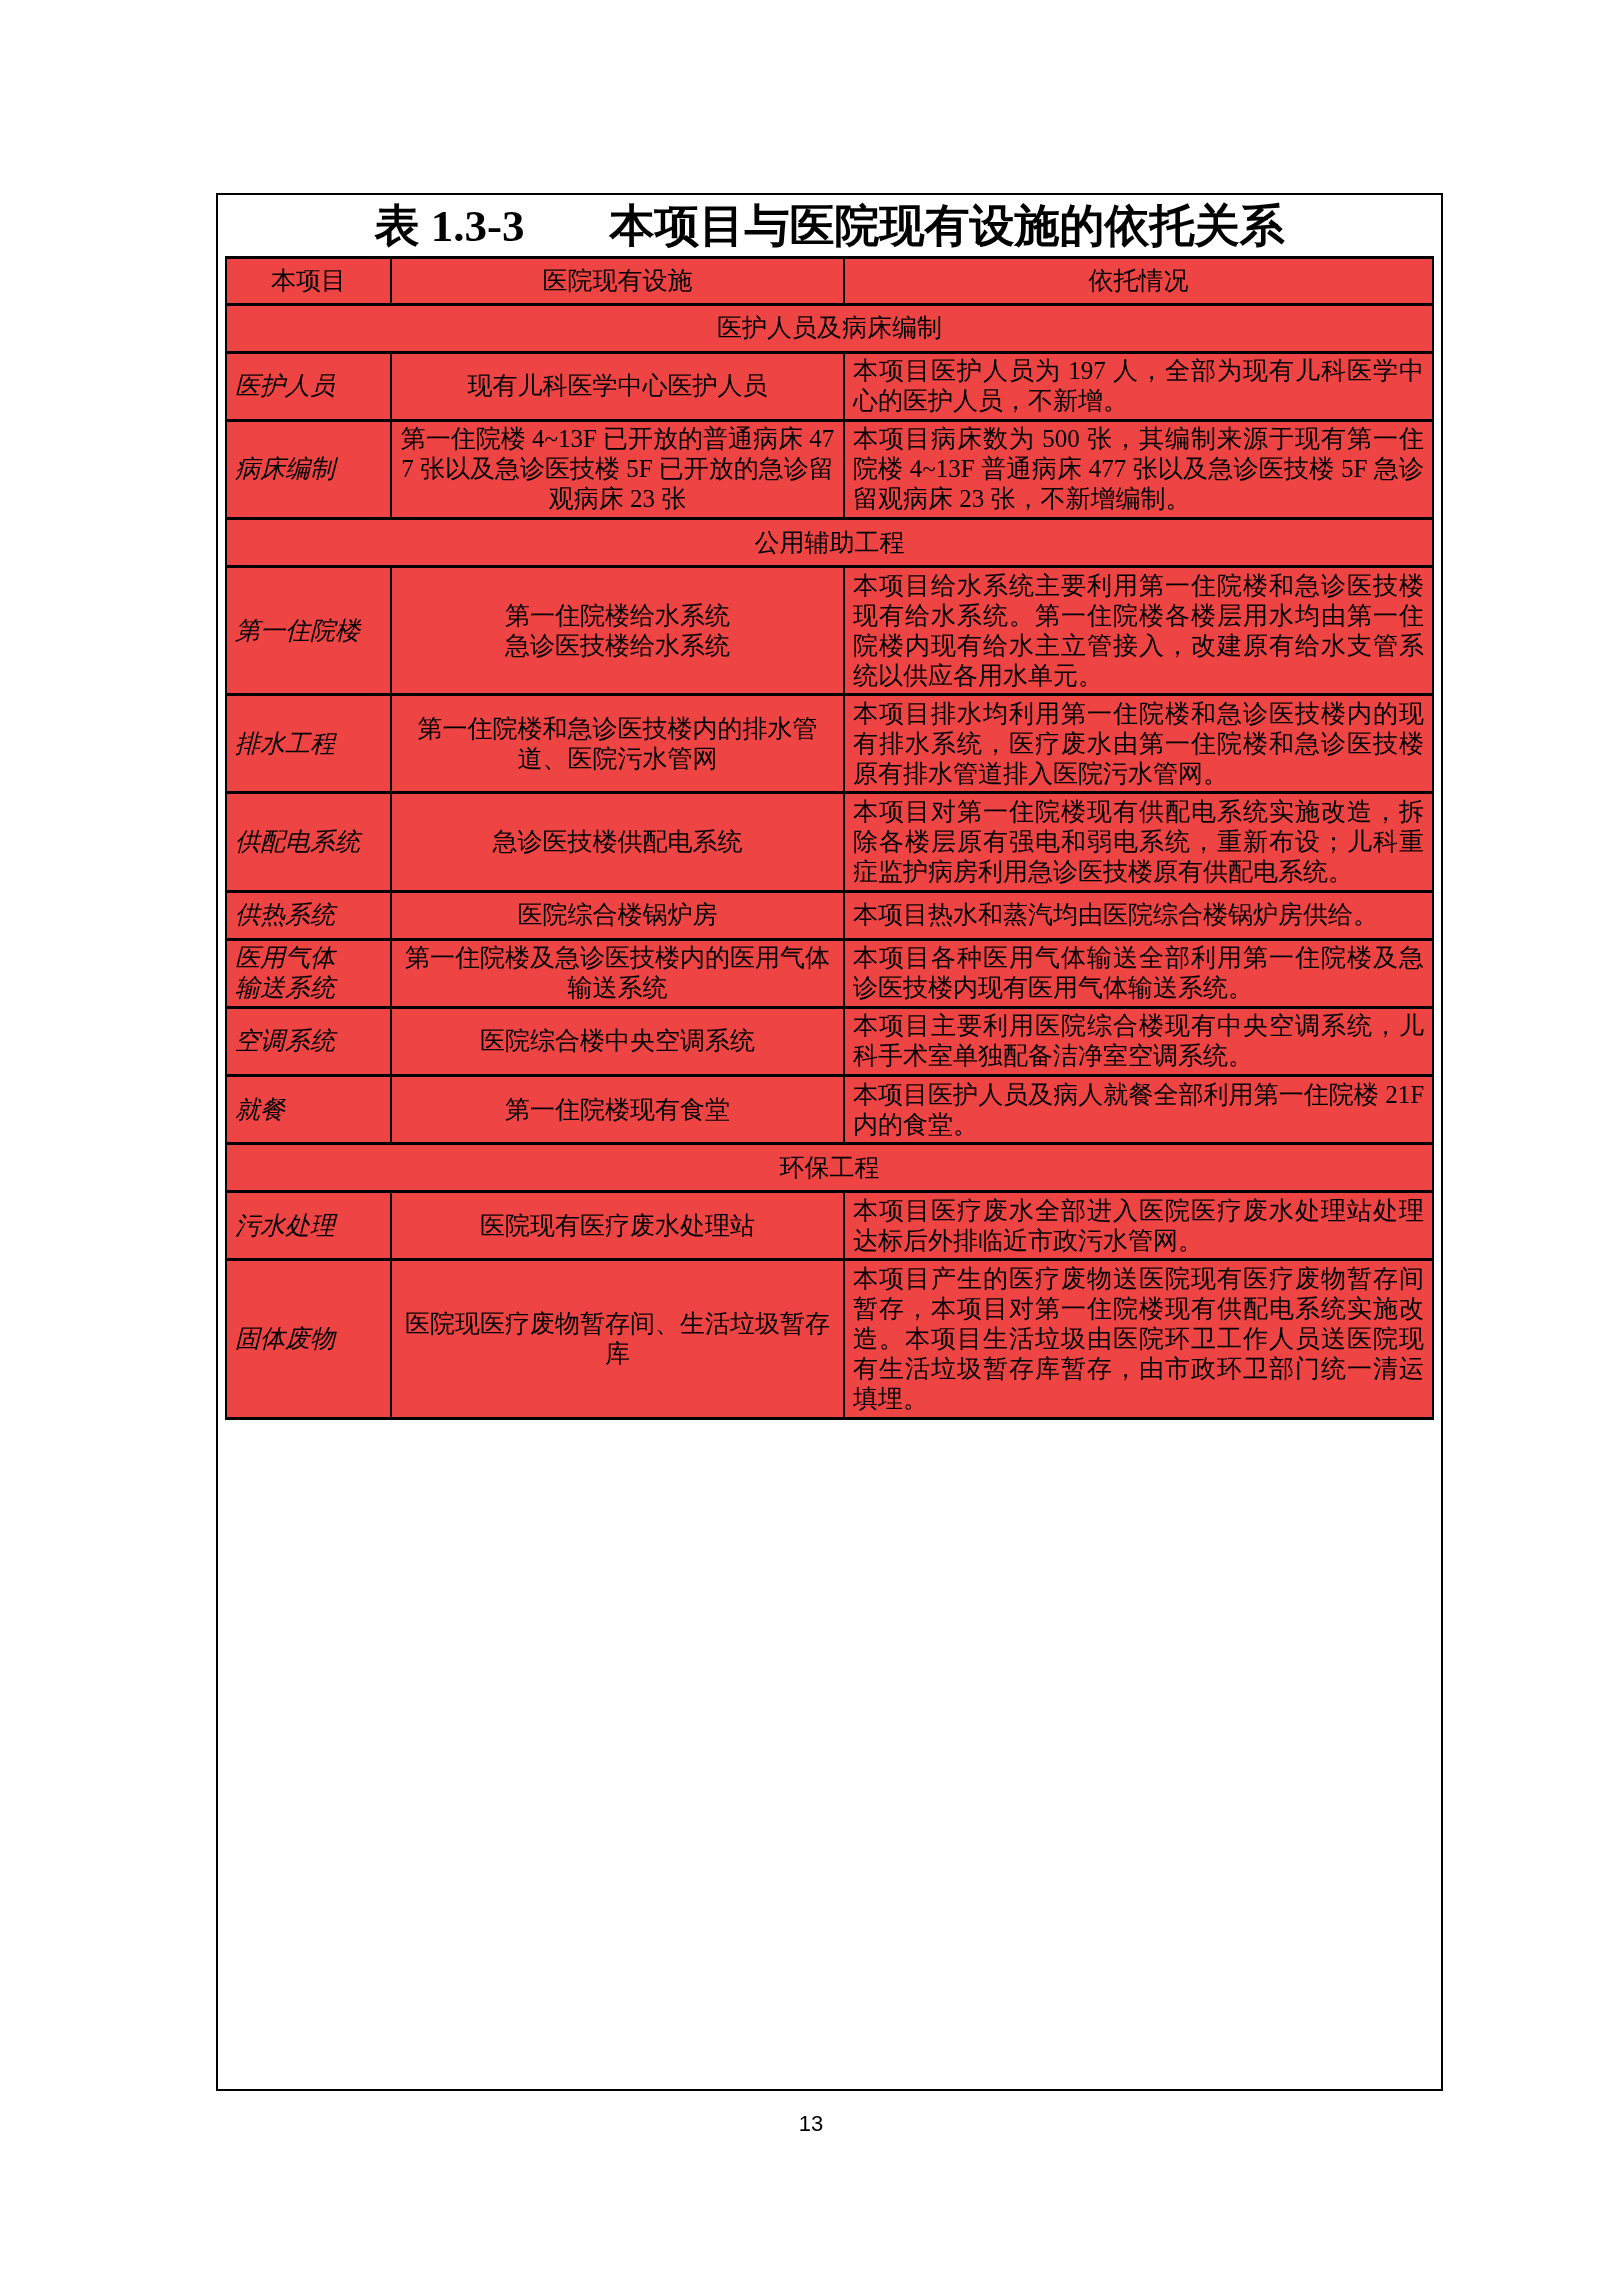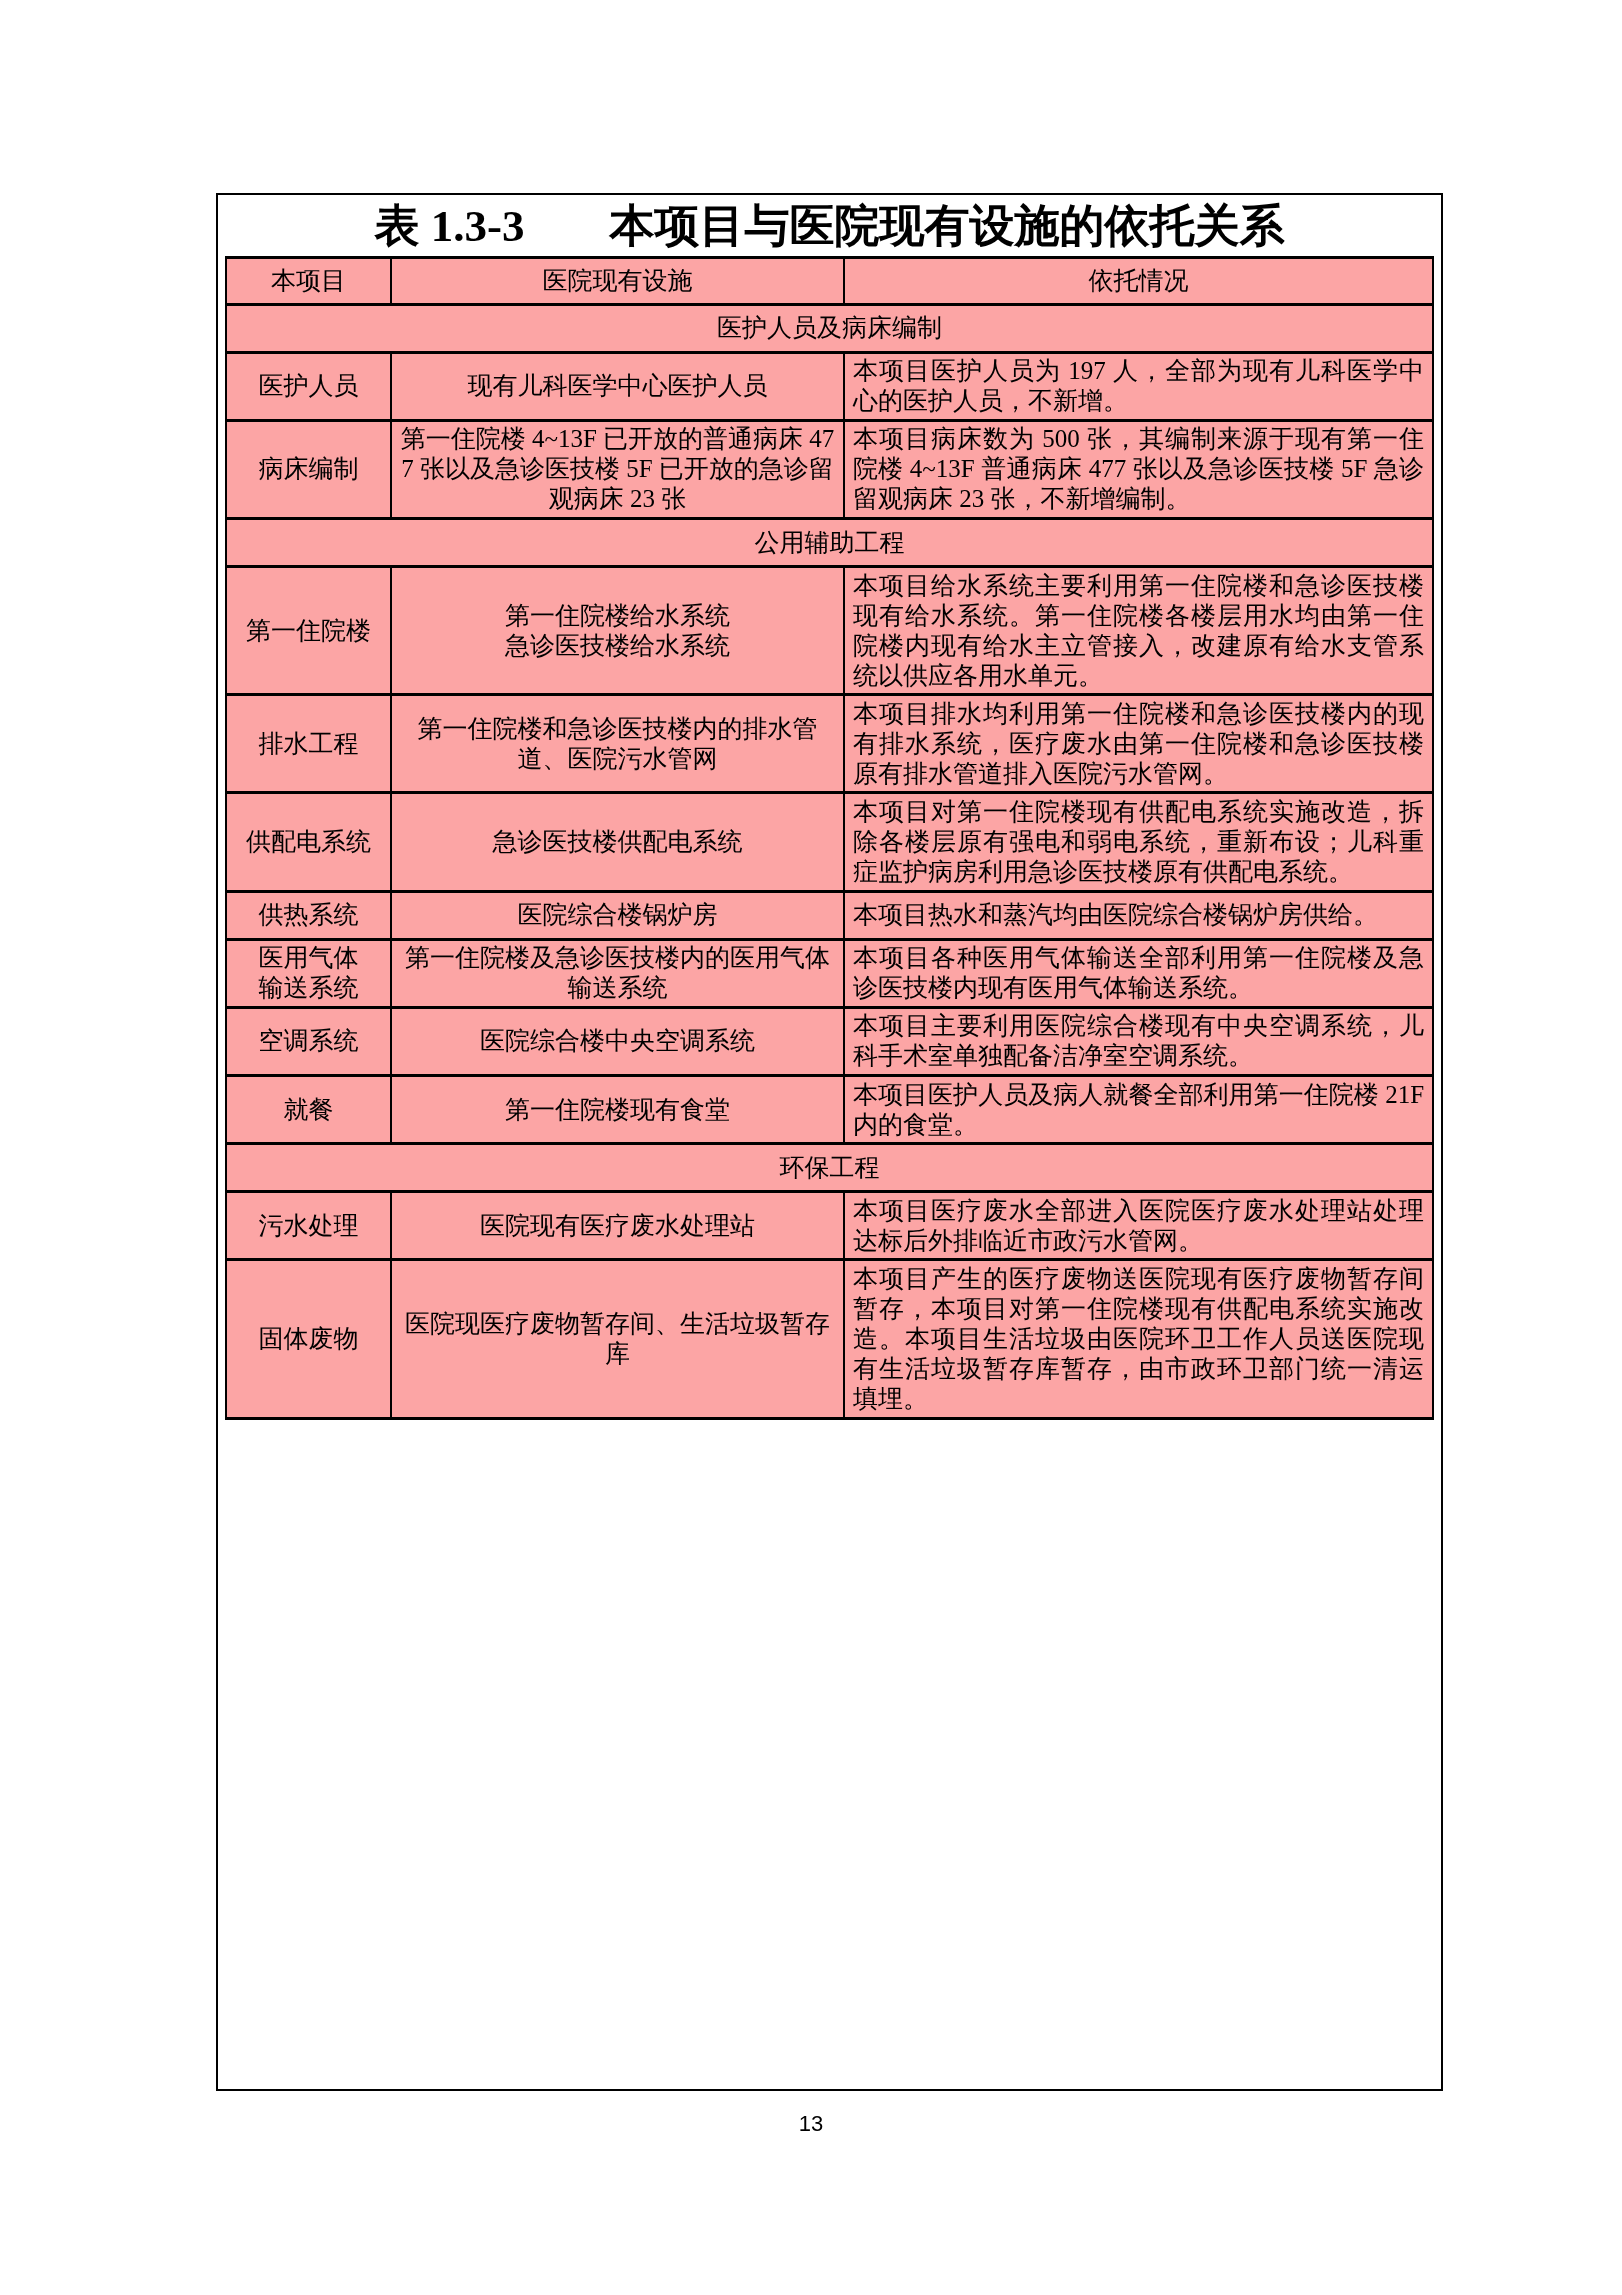--- a/index.html
+++ b/index.html
@@ -34,21 +34,21 @@
     white-space: nowrap;
   }
   .doc-title .title-prefix {
     margin-right: 85px;
   }
   table.reliance-table {
     margin: 9.2px auto 0 auto;
     width: 1207px;
     border-collapse: collapse;
     table-layout: fixed;
-    background: #fca5a5;
+    background: #ef4444;
   }
   table.reliance-table col.c1 { width: 165px; }
   table.reliance-table col.c2 { width: 453px; }
   table.reliance-table col.c3 { width: 589px; }
   table.reliance-table th,
   table.reliance-table td {
     border-left: 2px solid #000000;
     border-right: 2px solid #000000;
     border-top: 3.9px solid #000000;
     border-bottom: 3.9px solid #000000;
@@ -64,22 +64,23 @@
     height: 47px;
     text-align: center;
   }
   td.section-cell {
     height: 48px;
     text-align: center;
     margin-top: 44px;
   }
   td.item-cell {
     height: 48px;
-    text-align: center;
+    text-align: left;
     white-space: pre-line;
+    font-style: italic;
   }
   td.facility-cell {
     text-align: center;
     white-space: pre-line;
   }
   td.reliance-cell {
     text-align: justify;
     text-justify: inter-character;
   }
   .page-number {

